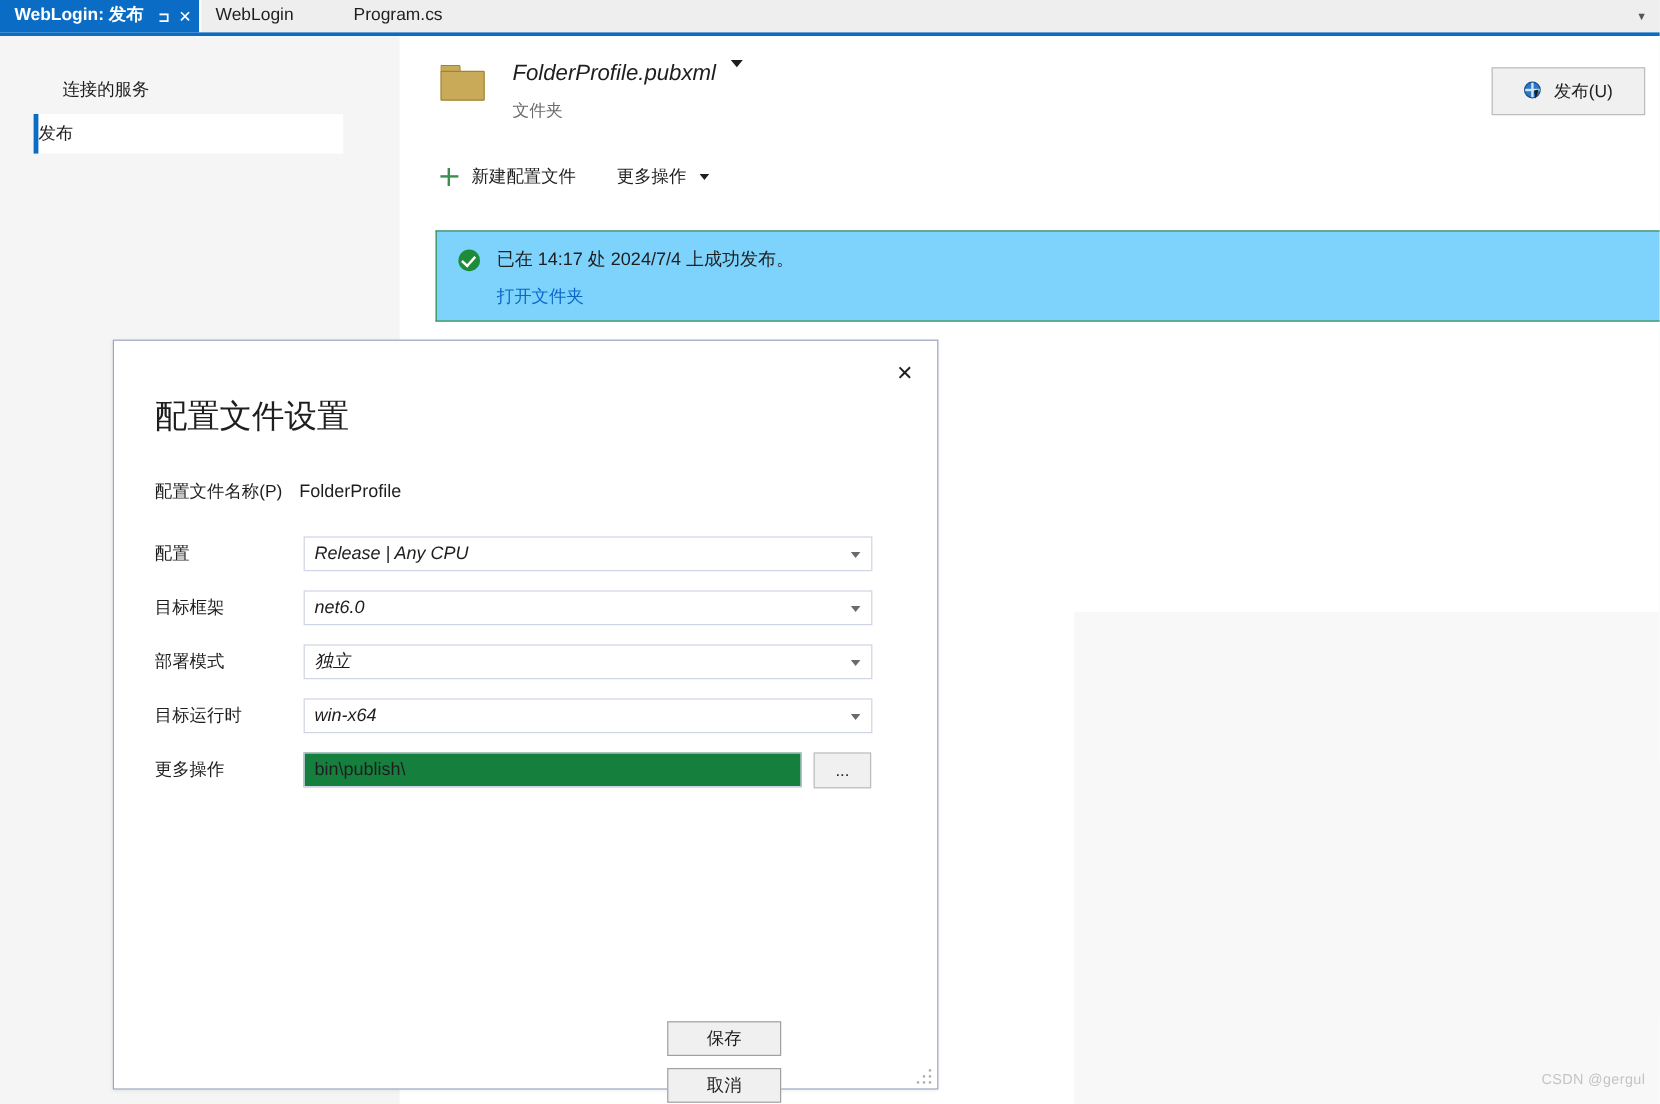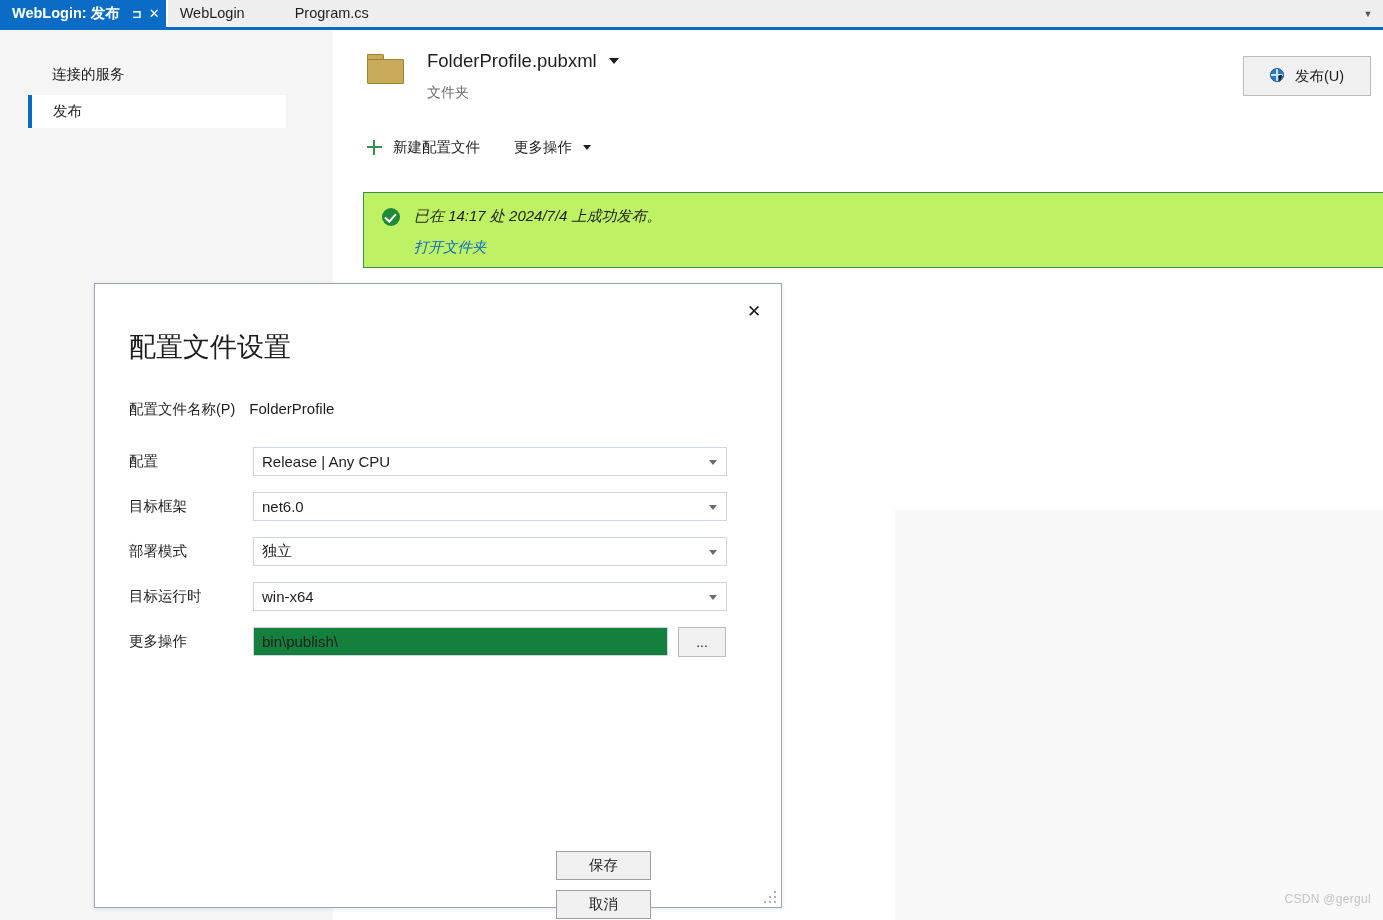--- a/index.html
+++ b/index.html
@@ -100,21 +100,20 @@
     display: flex;
     align-items: center;
     box-sizing: border-box;
   }
   .sidebar-item .accent {
     width: 4px;
     height: 33px;
     background: #0a6cc4;
   }
   .sidebar-item .label {
-    margin-left: 21px;
     font-size: 14.5px;
     color: #1e1e1e;
   }
 
   
   .content {
     position: absolute;
     left: 333px; top: 30px;
     width: 1050px; height: 480px;
     background: #ffffff;
@@ -158,22 +157,22 @@
     left: 0; top: 5px;
     width: 37px; height: 25px;
     background: #c9aa59;
     border: 1.5px solid #a0842f;
     box-sizing: border-box;
     border-radius: 1px;
   }
   .profile-text { margin-left: 22px; }
   .profile-name-row {
     display: flex;
-    align-items: center;
     gap: 12px;
+    font-style: italic;
   }
   .profile-name {
     font-size: 18.5px;
     color: #1e1e1e;
   }
   .caret-down {
     width: 0; height: 0;
     border-left: 5px solid transparent;
     border-right: 5px solid transparent;
     border-top: 6px solid #1e1e1e;
@@ -261,26 +260,25 @@
     width: 0; height: 0;
     border-left: 4px solid transparent;
     border-right: 4px solid transparent;
     border-top: 5px solid #1e1e1e;
   }
 
   .success-banner {
     position: absolute;
     left: 363px; top: 192px;
     width: 1020px; height: 76px;
-    background: #bef264;
+    background: #7dd3fc;
     border: 1px solid #3a8f4f;
     border-right: none;
     box-sizing: border-box;
     padding: 14px 0 16px 18px;
-    font-style: italic;
   }
   .success-row {
     display: flex;
     align-items: center;
     gap: 14px;
   }
   .check-circle {
     width: 18px; height: 18px;
     border-radius: 50%;
     background: #1e8b3a;
@@ -366,20 +364,21 @@
     width: 474px;
     height: 29px;
     border: 1px solid #cfd4e4;
     box-sizing: border-box;
     background: #ffffff;
     display: flex;
     align-items: center;
     padding-left: 8px;
     font-size: 15px;
     color: #1e1e1e;
+    font-style: italic;
   }
   .combo .arrow {
     position: absolute;
     right: 9px; top: 50%;
     margin-top: -2px;
     width: 0; height: 0;
     border-left: 4px solid transparent;
     border-right: 4px solid transparent;
     border-top: 5px solid #6b6b6b;
   }

